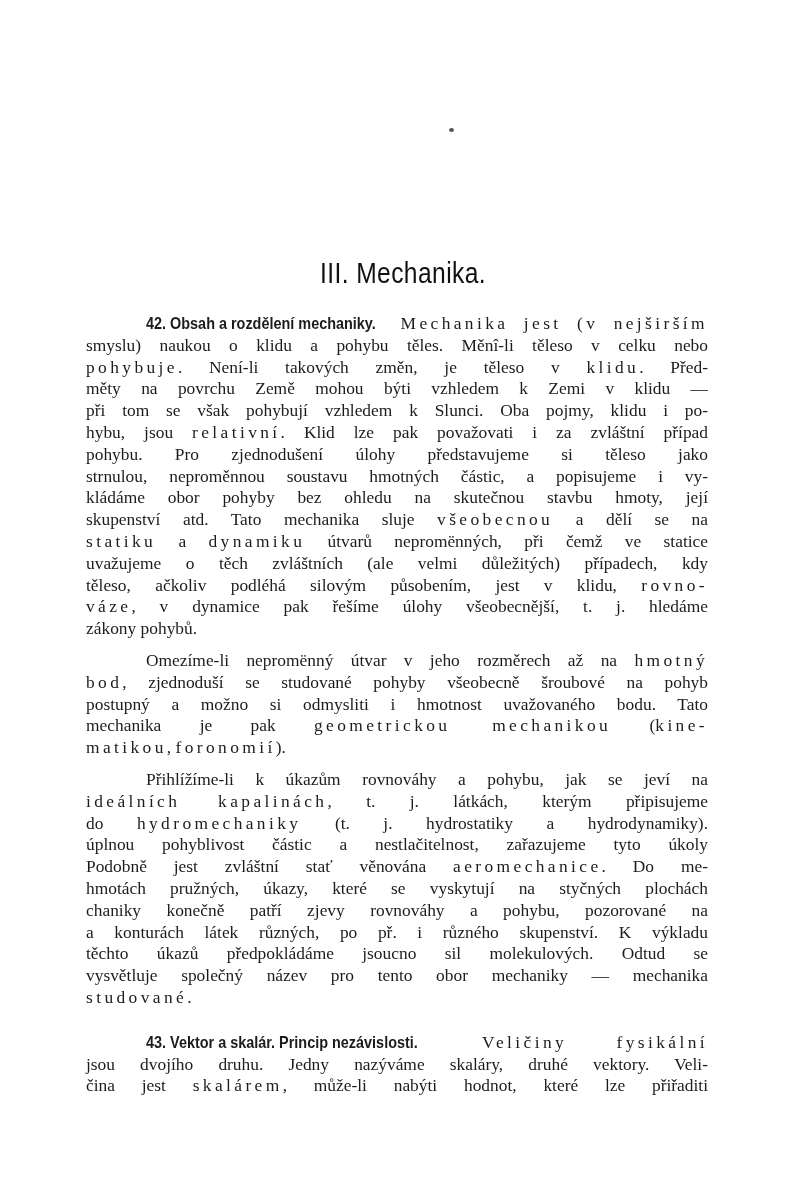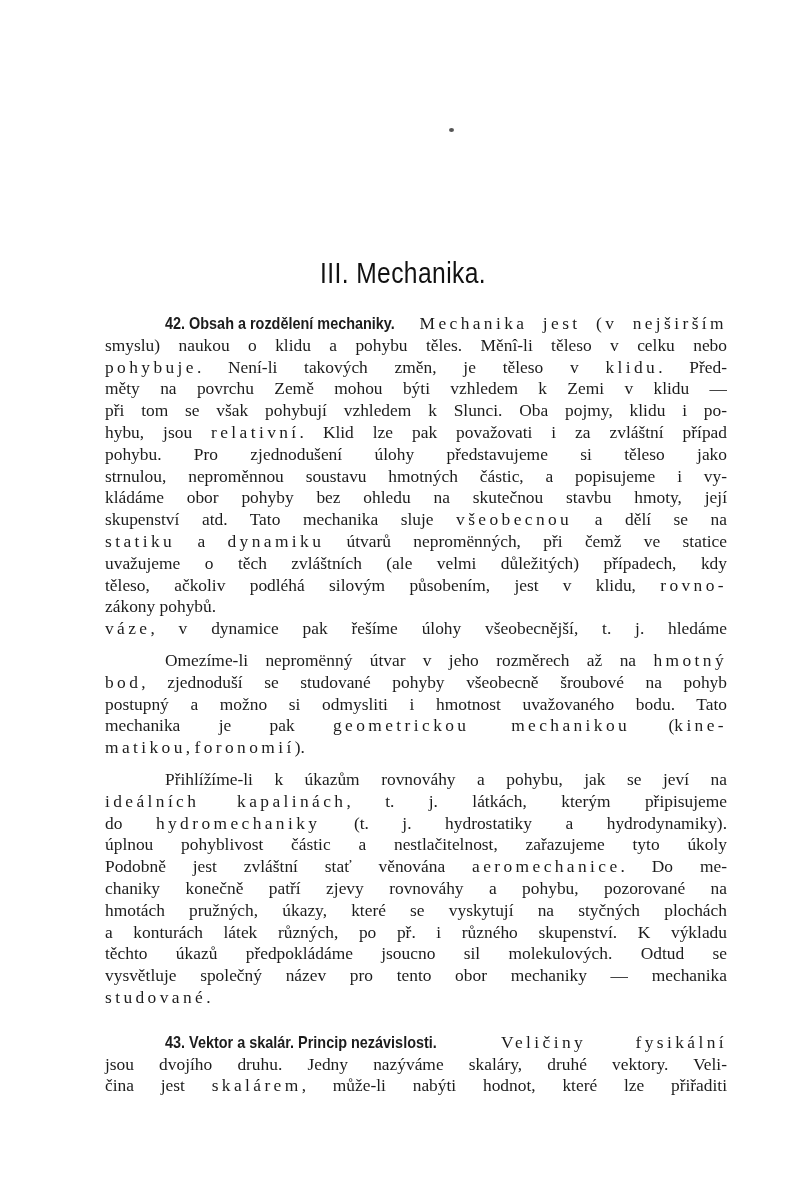--- a/index.html
+++ b/index.html
@@ -1,21 +1,21 @@
 <!DOCTYPE html>
 <html><head>
 <meta charset="utf-8">
 <style>
   html, body { margin: 0; padding: 0; background: #ffffff; }
   body { width: 806px; height: 1193px; position: relative; overflow: hidden; color: #1c1c1c; }
   .speck { position: absolute; left: 449px; top: 128px; width: 5px; height: 4px; background: #555; border-radius: 50%; }
   .chapter { position: absolute; left: 0; width: 806px; top: 256px; text-align: center;
     font-family: "Liberation Sans", sans-serif; font-size: 30px; transform: scaleX(0.82); transform-origin: 403px 0; letter-spacing: 0.5px; color: #111; }
   .page-body { position: absolute; left: 86px; top: 313px; width: 622px;
-    font-family: "Liberation Serif", serif; font-size: 17.4px; line-height: 21.8px; text-align: justify; margin-left: 19px; }
+    font-family: "Liberation Serif", serif; font-size: 17.4px; line-height: 21.8px; text-align: justify; }
   .line { display: block; white-space: nowrap; text-align-last: justify; text-align: justify; }
   .line.last { text-align-last: left; }
   .indent { padding-left: 60px; }
   .sp { letter-spacing: 3.4px; }
   .hd { font-family: "Liberation Sans", sans-serif; font-weight: bold; font-size: 16.4px; transform: scaleX(0.88); display: inline-block; transform-origin: left; margin-right: -22px; }
   .gap { height: 10px; }
   .gap2 { height: 23px; }
 </style>
 </head>
 <body>
@@ -32,40 +32,40 @@
         <span class="line"><span>měty na povrchu Země mohou býti vzhledem k Zemi v klidu —</span></span>
         <span class="line"><span>při tom se však pohybují vzhledem k Slunci. Oba pojmy, klidu i po-</span></span>
         <span class="line"><span>hybu, jsou </span><span class="sp">relativní</span><span>. Klid lze pak považovati i za zvláštní případ</span></span>
         <span class="line"><span>pohybu. Pro zjednodušení úlohy představujeme si těleso jako</span></span>
         <span class="line"><span>strnulou, neproměnnou soustavu hmotných částic, a popisujeme i vy-</span></span>
         <span class="line"><span>kládáme obor pohyby bez ohledu na skutečnou stavbu hmoty, její</span></span>
         <span class="line"><span>skupenství atd. Tato mechanika sluje </span><span class="sp">všeobecnou</span><span> a dělí se na</span></span>
         <span class="line"><span class="sp">statiku</span><span> a </span><span class="sp">dynamiku</span><span> útvarů nepromënných, při čemž ve statice</span></span>
         <span class="line"><span>uvažujeme o těch zvláštních (ale velmi důležitých) případech, kdy</span></span>
         <span class="line"><span>těleso, ačkoliv podléhá silovým působením, jest v klidu, </span><span class="sp">rovno-</span></span>
+        <span class="line"><span class="sp">váze</span><span>, v dynamice pak řešíme úlohy všeobecnější, t. j. hledáme</span></span>
         <span class="line last"><span>zákony pohybů.</span></span>
-        <span class="line"><span class="sp">váze</span><span>, v dynamice pak řešíme úlohy všeobecnější, t. j. hledáme</span></span>
       </div>
       <div class="gap"></div>
       <div>
         <span class="line indent"><span>Omezíme-li nepromënný útvar v jeho rozměrech až na </span><span class="sp">hmotný</span></span>
         <span class="line"><span class="sp">bod</span><span>, zjednoduší se studované pohyby všeobecně šroubové na pohyb</span></span>
         <span class="line"><span>postupný a možno si odmysliti i hmotnost uvažovaného bodu. Tato</span></span>
         <span class="line"><span>mechanika je pak </span><span class="sp">geometrickou mechanikou</span><span> (</span><span class="sp">kine-</span></span>
         <span class="line last"><span class="sp">matikou</span><span>, </span><span class="sp">foronomií</span><span>).</span></span>
       </div>
       <div class="gap"></div>
       <div>
         <span class="line indent"><span>Přihlížíme-li k úkazům rovnováhy a pohybu, jak se jeví na</span></span>
         <span class="line"><span class="sp">ideálních kapalinách</span><span>, t. j. látkách, kterým připisujeme</span></span>
         <span class="line"><span>do </span><span class="sp">hydromechaniky</span><span> (t. j. hydrostatiky a hydrodynamiky).</span></span>
         <span class="line"><span>úplnou pohyblivost částic a nestlačitelnost, zařazujeme tyto úkoly</span></span>
         <span class="line"><span>Podobně jest zvláštní stať věnována </span><span class="sp">aeromechanice</span><span>. Do me-</span></span>
+        <span class="line"><span>hmotách pružných, úkazy, které se vyskytují na styčných plochách</span></span>
         <span class="line"><span>chaniky konečně patří zjevy rovnováhy a pohybu, pozorované na</span></span>
-        <span class="line"><span>hmotách pružných, úkazy, které se vyskytují na styčných plochách</span></span>
         <span class="line"><span>a konturách látek různých, po př. i různého skupenství. K výkladu</span></span>
         <span class="line"><span>těchto úkazů předpokládáme jsoucno sil molekulových. Odtud se</span></span>
         <span class="line"><span>vysvětluje společný název pro tento obor mechaniky — mechanika</span></span>
         <span class="line last"><span class="sp">studované</span><span>.</span></span>
       </div>
     </div>
   <div class="gap2"></div>
   <div id="s43">
       <span class="line indent"><span class="hd">43. Vektor a skalár. Princip nezávislosti.</span><span class="sp"> Veličiny fysikální</span></span>
       <span class="line"><span>jsou dvojího druhu. Jedny nazýváme skaláry, druhé vektory. Veli-</span></span>

